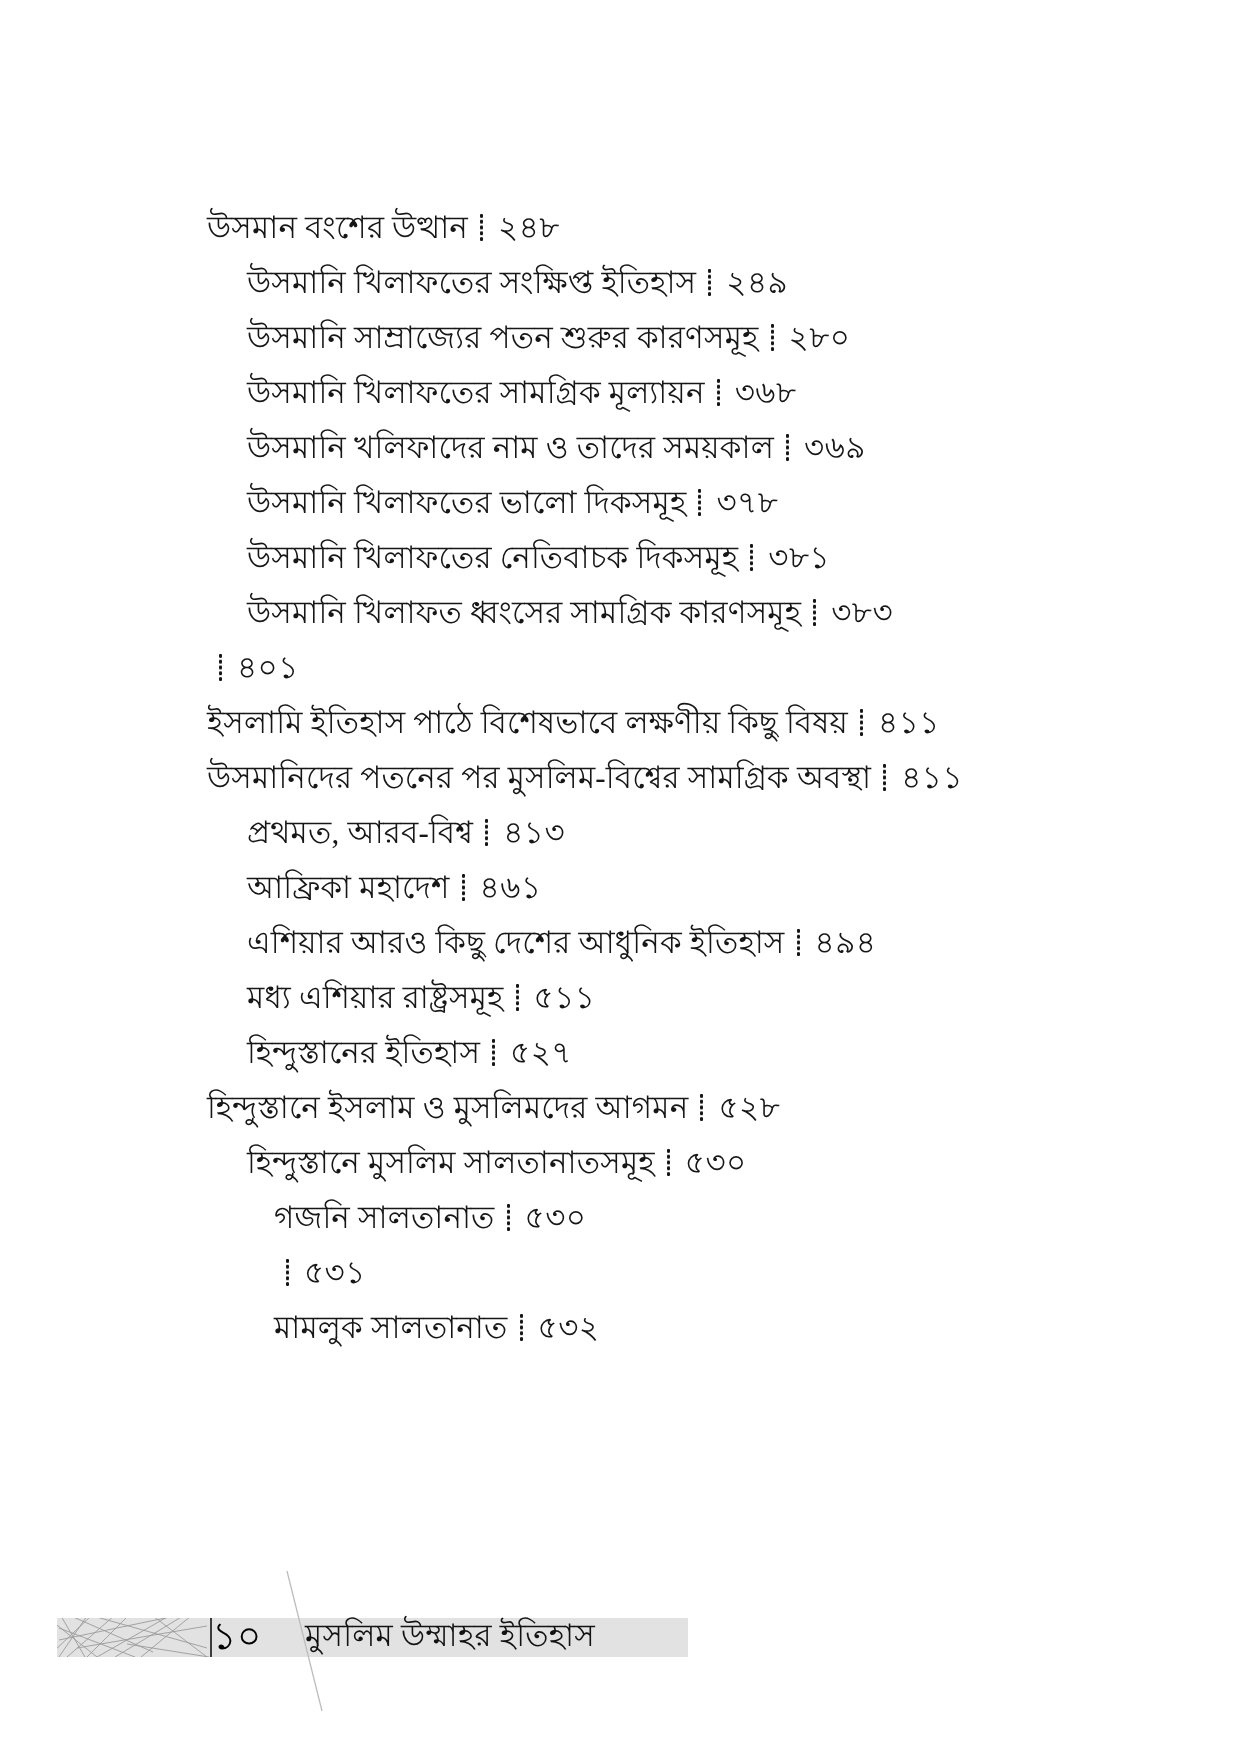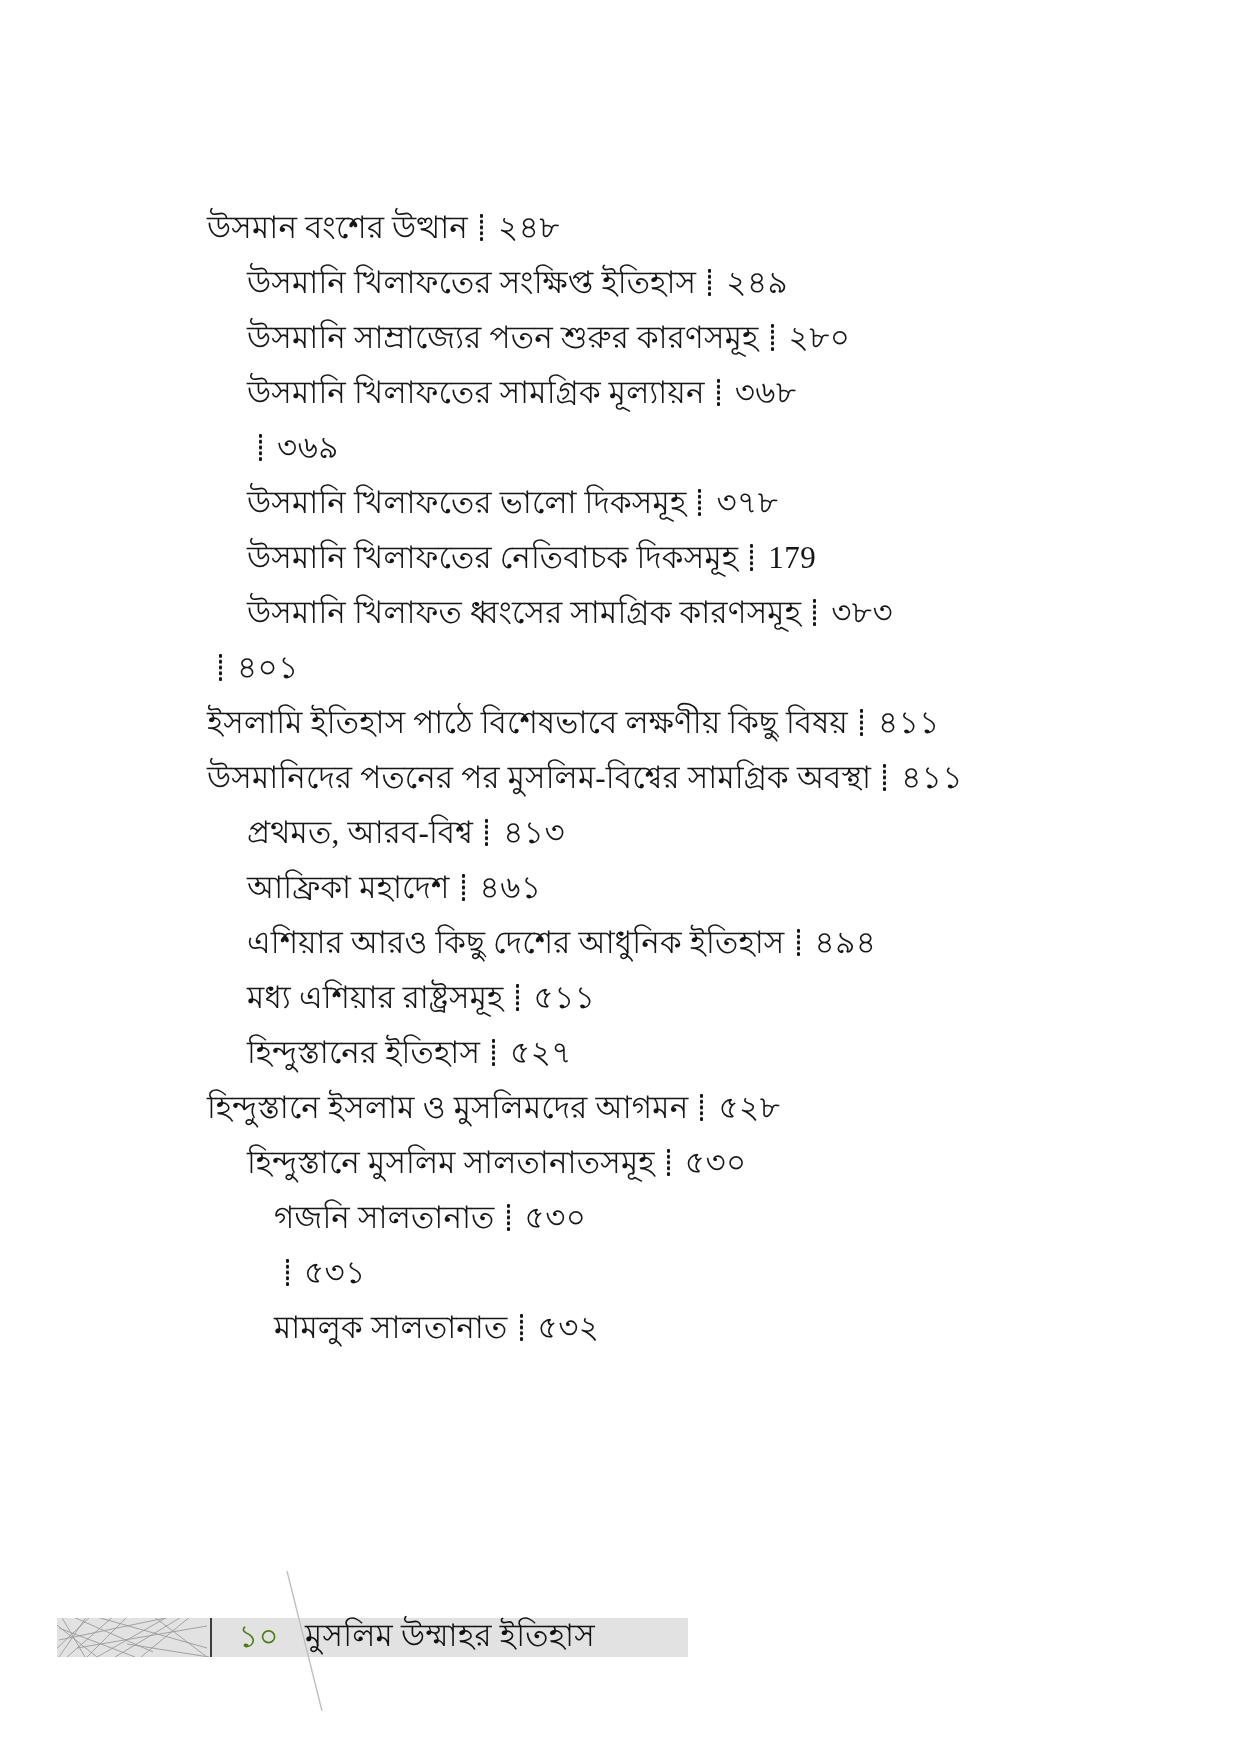--- a/index.html
+++ b/index.html
@@ -63,24 +63,23 @@
   .footer-divider {
     position: absolute;
     left: 153px; top: 0;
     width: 2px; height: 39px;
     background: #3c3c3c;
   }
   .pagenum {
     position: absolute;
     left: 155px; top: 0;
     width: 93px; height: 39px;
-    text-align: center;
     line-height: 37px;
-    font-size: 31px;
-    color: #4d7c0f;
+    font-size: 38px;
+    color: #000000;
   }
   .booktitle {
     position: absolute;
     left: 248px; right: 0; top: -4px;
     height: 43px;
     text-align: left;
     line-height: 43px;
     font-size: 31px;
     color: #121212;
     letter-spacing: 0.3px;
@@ -112,32 +111,33 @@
         <span class="label">উসমানি সাম্রাজ্যের পতন শুরুর কারণসমূহ</span>
         <span class="leader"></span>
         <span class="pg">২৮০</span>
       </div>
       <div class="row lvl1">
         <span class="label">উসমানি খিলাফতের সামগ্রিক মূল্যায়ন</span>
         <span class="leader"></span>
         <span class="pg">৩৬৮</span>
       </div>
       <div class="row lvl1">
+        <span class="label">উসমানি খলিফাদের নাম ও তাদের সময়কাল</span>
         <span class="leader"></span>
         <span class="pg">৩৬৯</span>
       </div>
       <div class="row lvl1">
         <span class="label">উসমানি খিলাফতের ভালো দিকসমূহ</span>
         <span class="leader"></span>
         <span class="pg">৩৭৮</span>
       </div>
       <div class="row lvl1">
         <span class="label">উসমানি খিলাফতের নেতিবাচক দিকসমূহ</span>
         <span class="leader"></span>
-        <span class="pg">179</span>
+        <span class="pg">৩৮১</span>
       </div>
       <div class="row lvl1">
         <span class="label">উসমানি খিলাফত ধ্বংসের সামগ্রিক কারণসমূহ</span>
         <span class="leader"></span>
         <span class="pg">৩৮৩</span>
       </div>
       <div class="row lvl0">
         <span class="leader"></span>
         <span class="pg">৪০১</span>
       </div>

